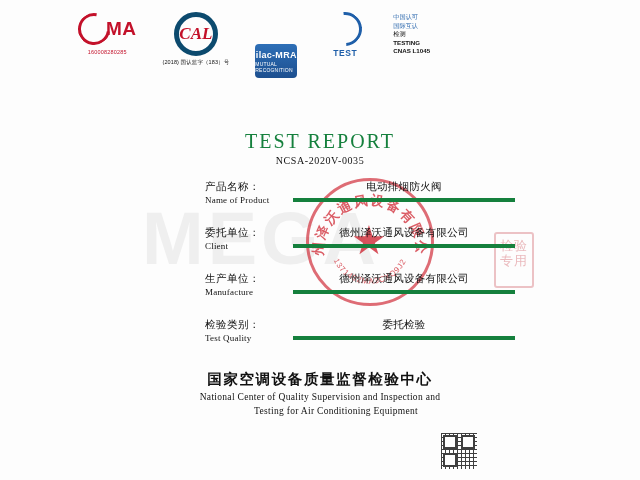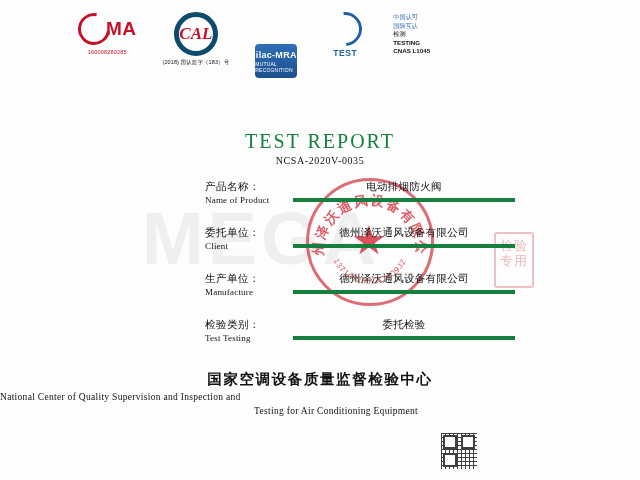--- a/index.html
+++ b/index.html
@@ -334,21 +334,21 @@
     font-size: 14.5px;
     font-weight: bold;
     letter-spacing: 1.6px;
     color: #111;
   }
   .org-en1 {
     position: absolute;
     top: 392px;
     left: 0;
     width: 640px;
-    text-align: left;
+    text-align: center;
     font-family: "Liberation Serif", serif;
     font-size: 9.5px;
     letter-spacing: 0.3px;
     color: #111;
   }
   .org-en2 {
     position: absolute;
     top: 406px;
     left: 16px;
     width: 640px;
@@ -468,21 +468,21 @@
       <div class="field-label">
         <div class="lab-cn">生产单位：</div>
         <div class="lab-en">Manufacture</div>
       </div>
       <div class="field-value">德州泽沃通风设备有限公司</div>
     </div>
 
     <div class="field-row">
       <div class="field-label">
         <div class="lab-cn">检验类别：</div>
-        <div class="lab-en">Test Testing</div>
+        <div class="lab-en">Test Quality</div>
       </div>
       <div class="field-value">委托检验</div>
     </div>
 
   </div>
 
   <div class="org-cn">国家空调设备质量监督检验中心</div>
   <div class="org-en1">National Center of Quality Supervision and Inspection and</div>
   <div class="org-en2">Testing for Air Conditioning Equipment</div>
 

